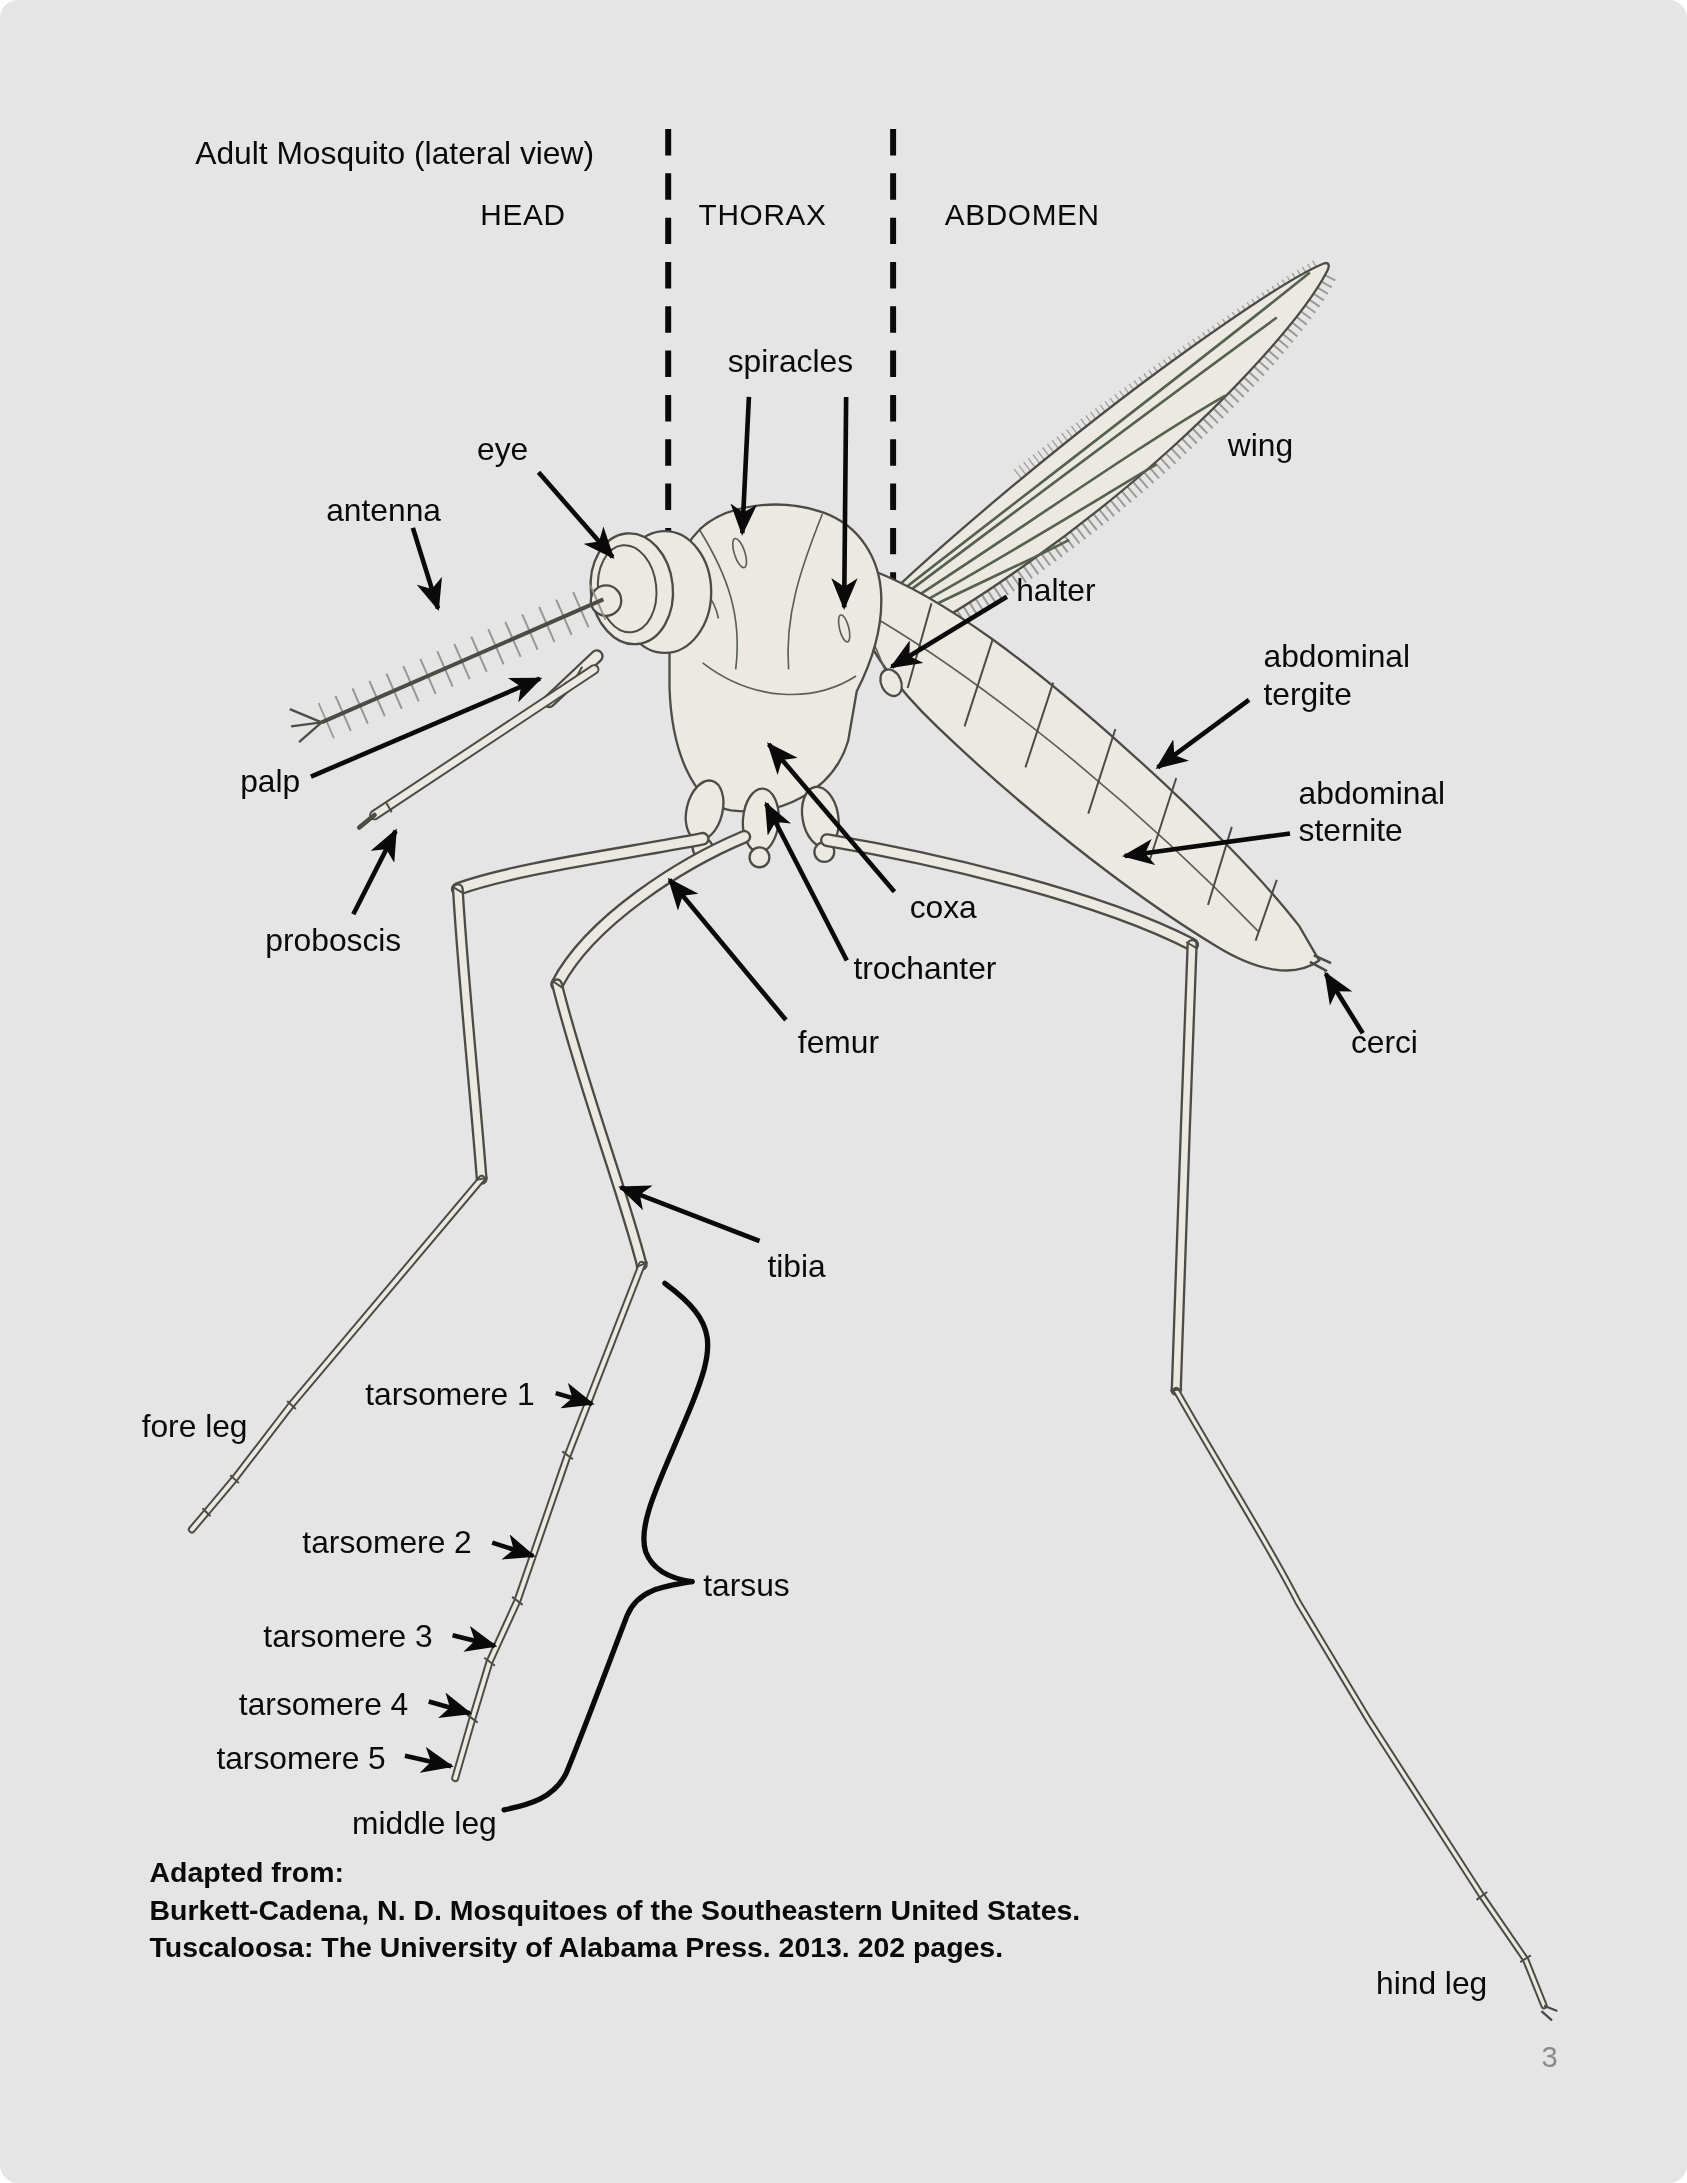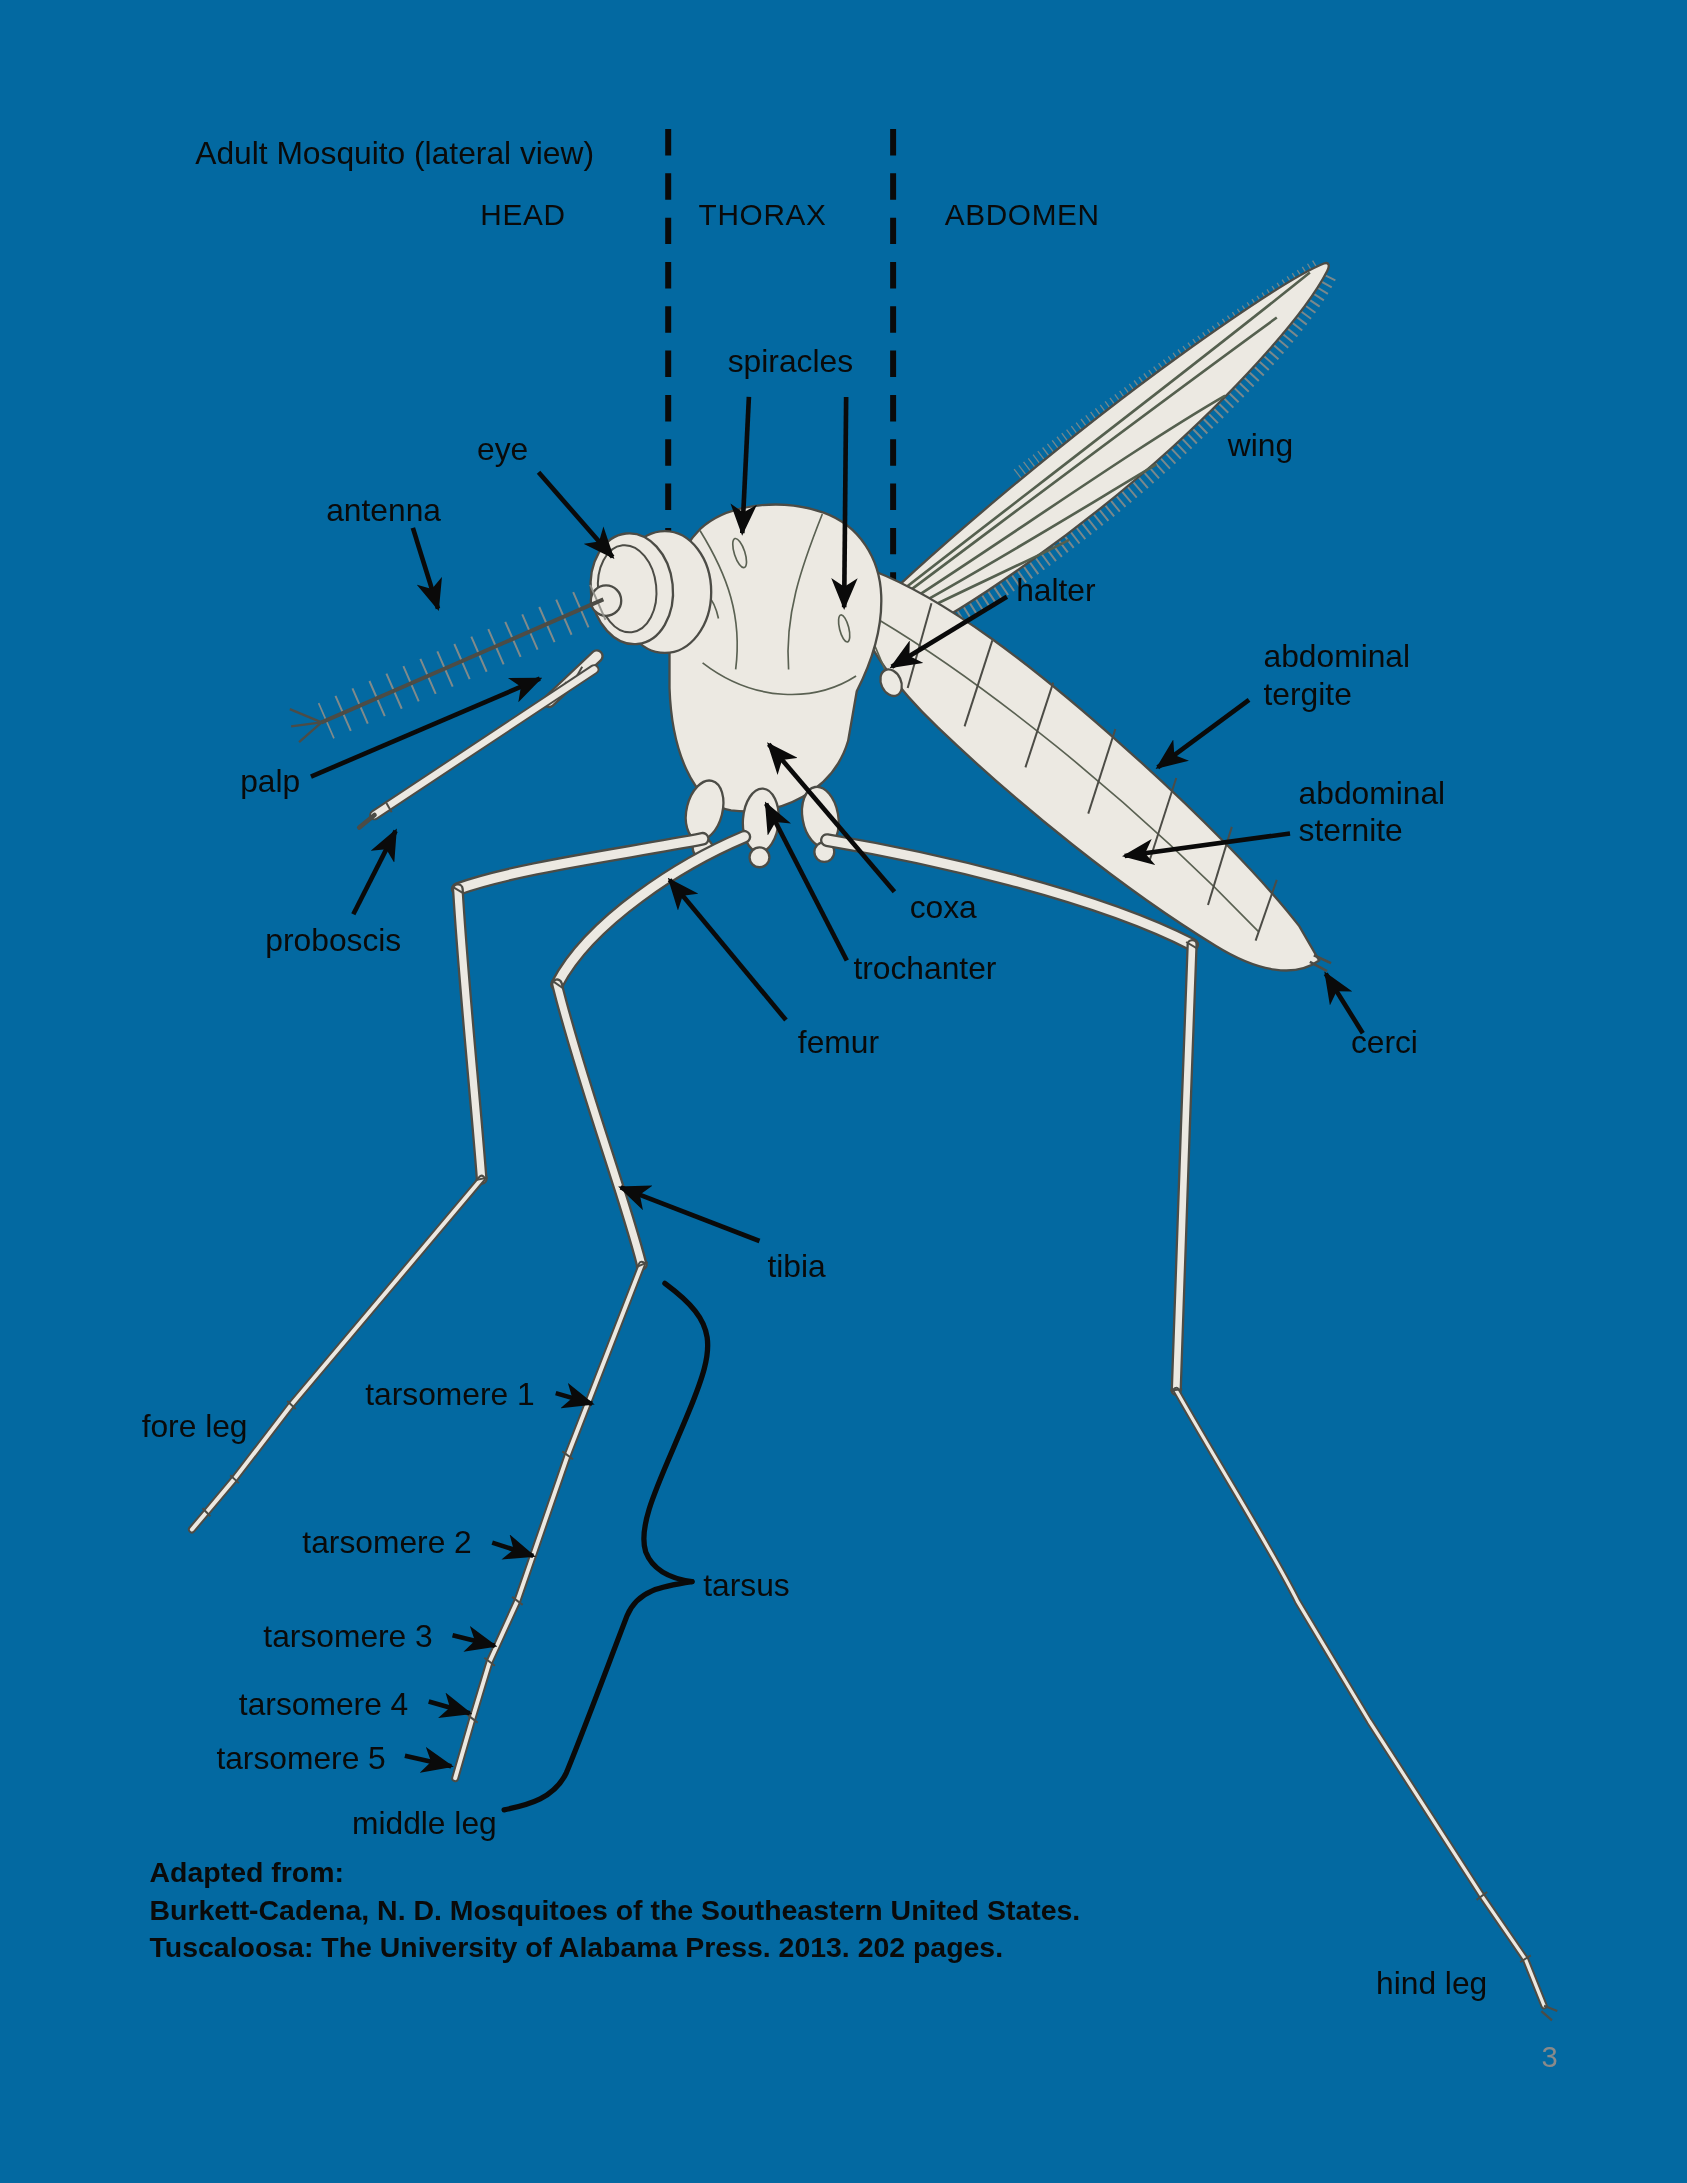--- a/index.html
+++ b/index.html
@@ -1,17 +1,17 @@
 <!DOCTYPE html>
 <html style="font-size:10.6px"><head>
 <meta charset="utf-8">
 <style>
   html,body{margin:0;padding:0;background:#ffffff;}
-  .page{position:relative;width:1687px;height:2183px;background:#0369a1;overflow:hidden;
-        font-family:"Liberation Sans", sans-serif;}
+  .page{position:relative;width:1687px;height:2183px;background:#e5e5e5;overflow:hidden;
+        font-family:"Liberation Sans", sans-serif;border-radius:18px;}
   svg{display:block;}
   text{font-family:"Liberation Sans", sans-serif;fill:#0a0a0a;}
   .title{font-size:48px;}
   .section{font-size:45px;letter-spacing:1px;}
   .lbl{font-size:48px;}
   .attr{font-size:43px;font-weight:bold;}
   .pagenum{font-size:44px;fill:#8a8a8a;}
   .outline{stroke:#4c4c46;fill:none;}
   .part{fill:#ece9e2;stroke:#4c4c46;stroke-width:3.5;}
   .suture{stroke:#5a6152;stroke-width:2.5;fill:none;}

